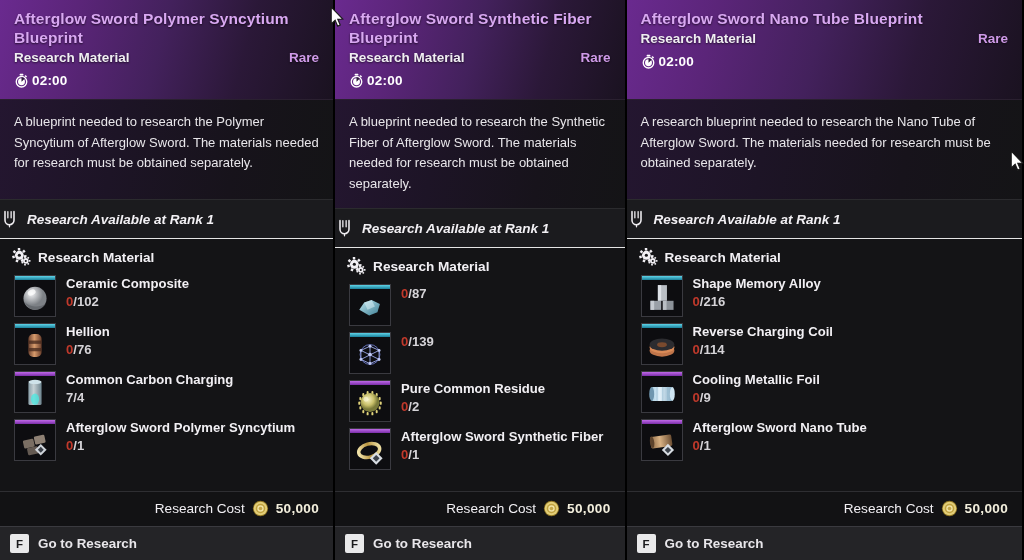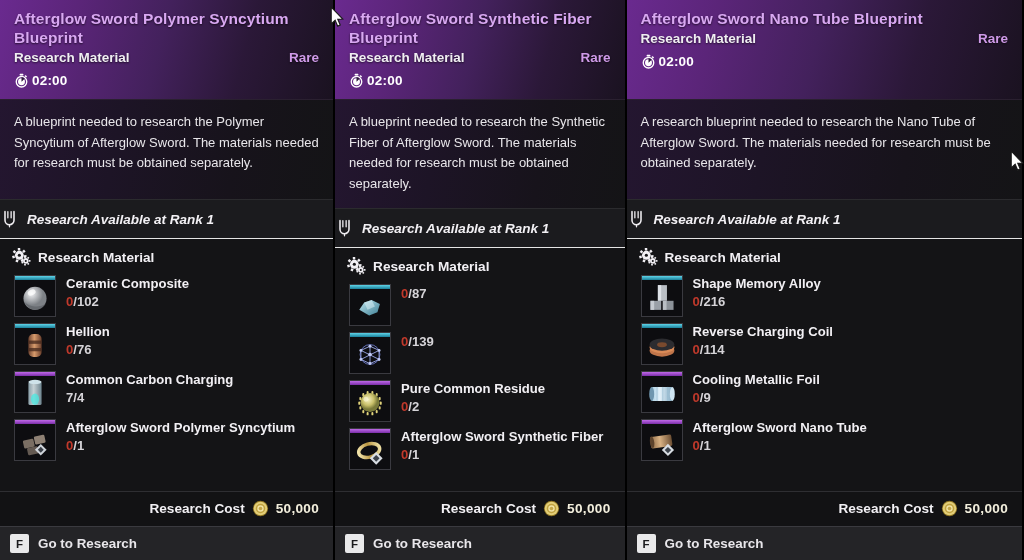--- a/index.html
+++ b/index.html
@@ -184,21 +184,21 @@
     align-items: center;
     justify-content: flex-end;
     gap: 7px;
     padding: 8px 14px 9px 14px;
     background: #121214;
     border-top: 1px solid #2e2e32;
   }
   .cost-label {
     color: #f2f0f4;
     font-size: 13.6px;
-    font-weight: 700;
+    font-weight: 400;
   }
   .coin { width: 17px; height: 17px; display: block; }
   .cost-value {
     color: #f3efdd;
     font-size: 13.6px;
     font-weight: 600;
     letter-spacing: .3px;
   }
 
   

